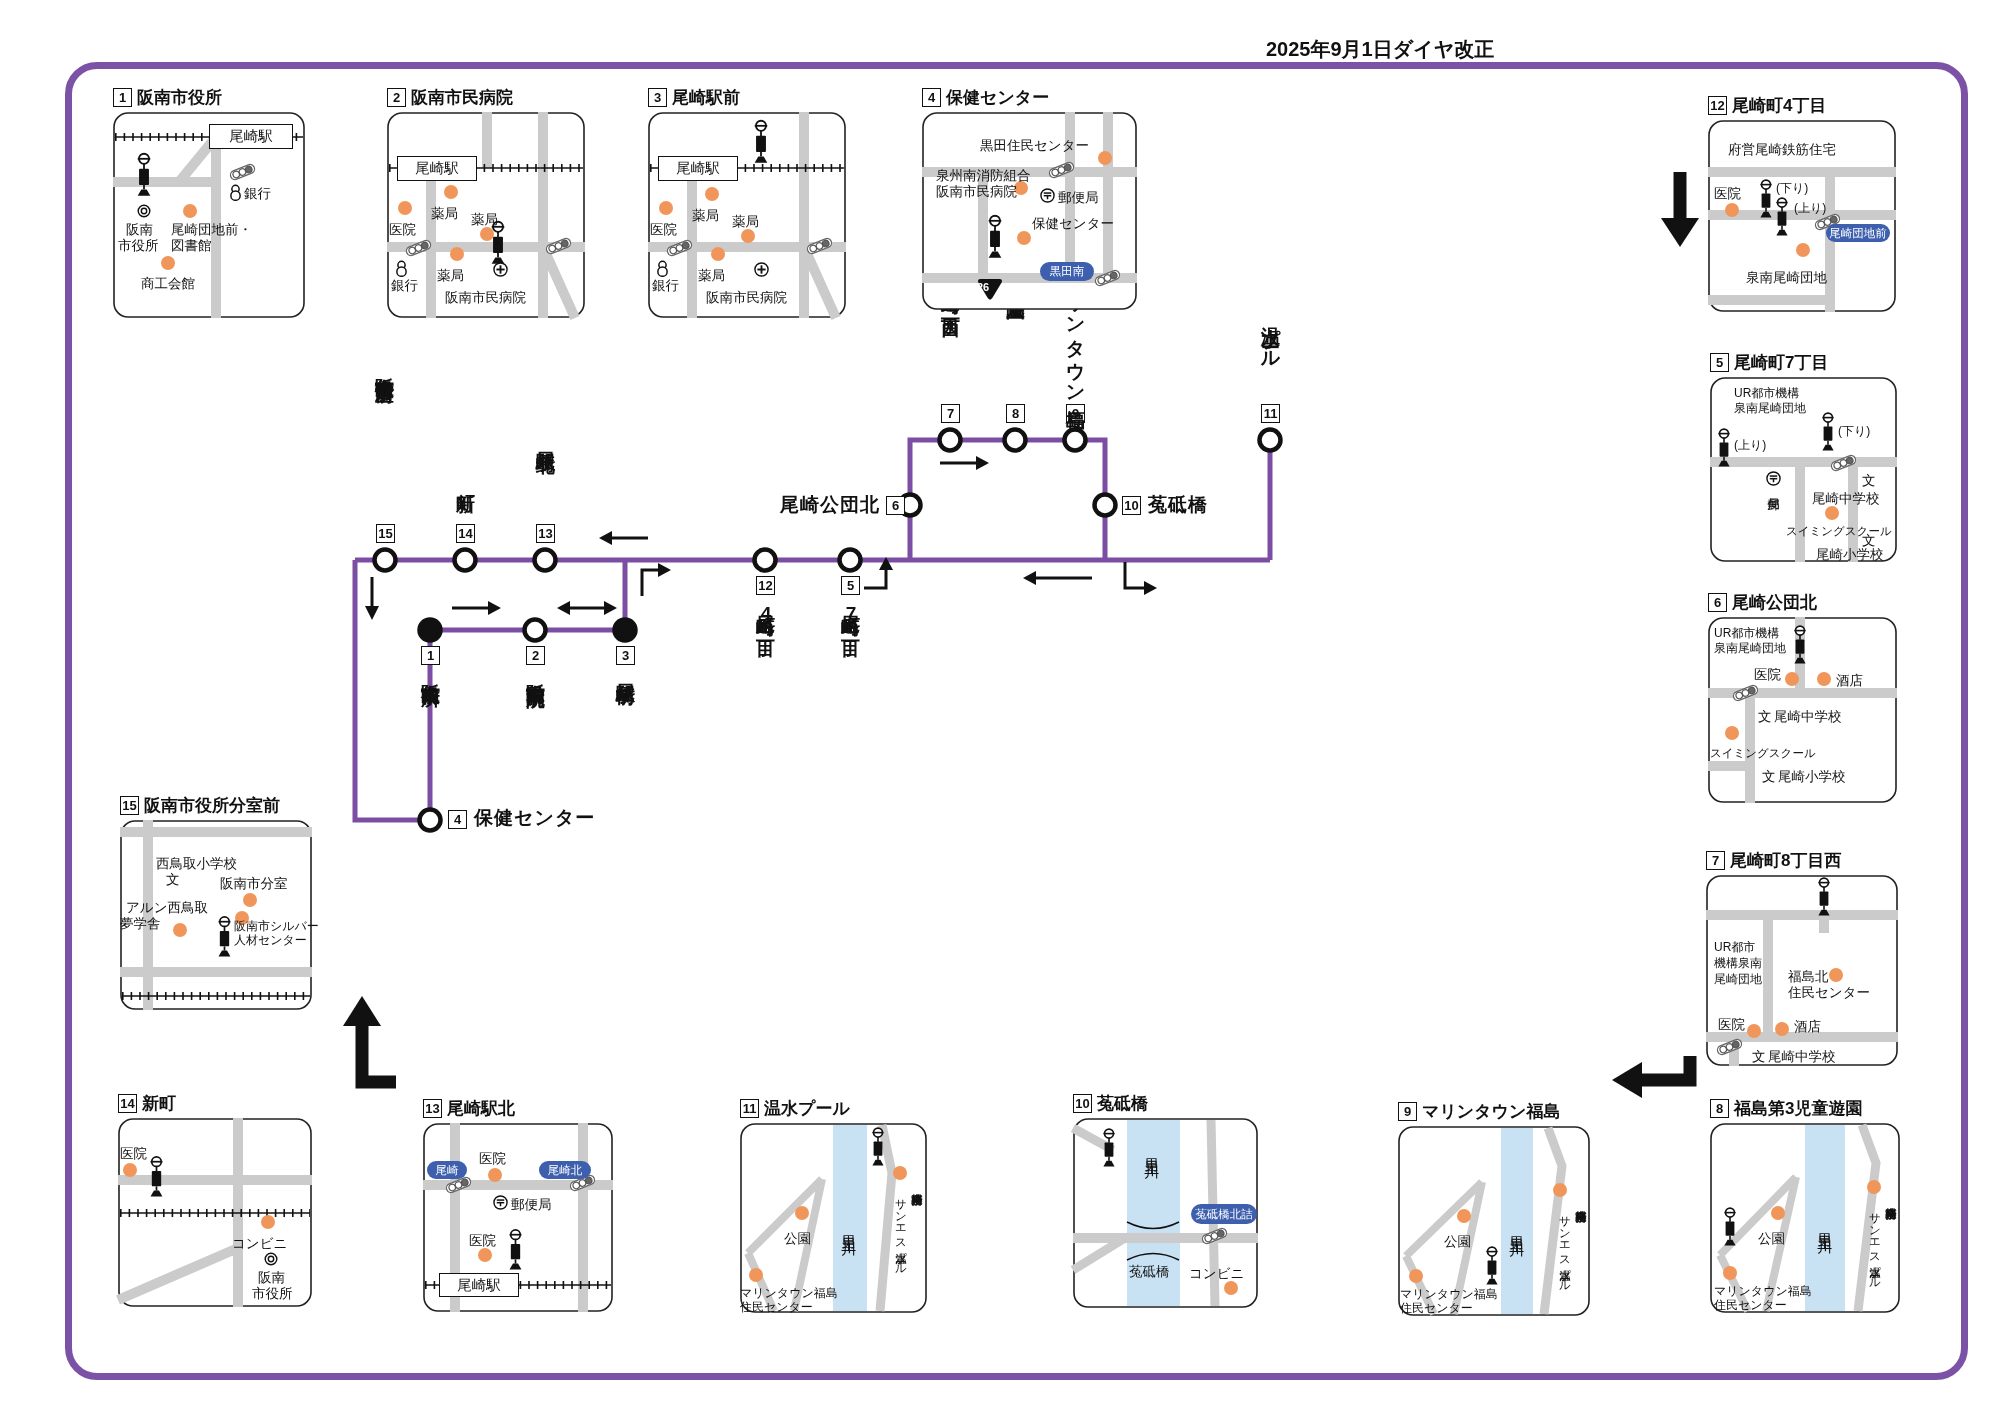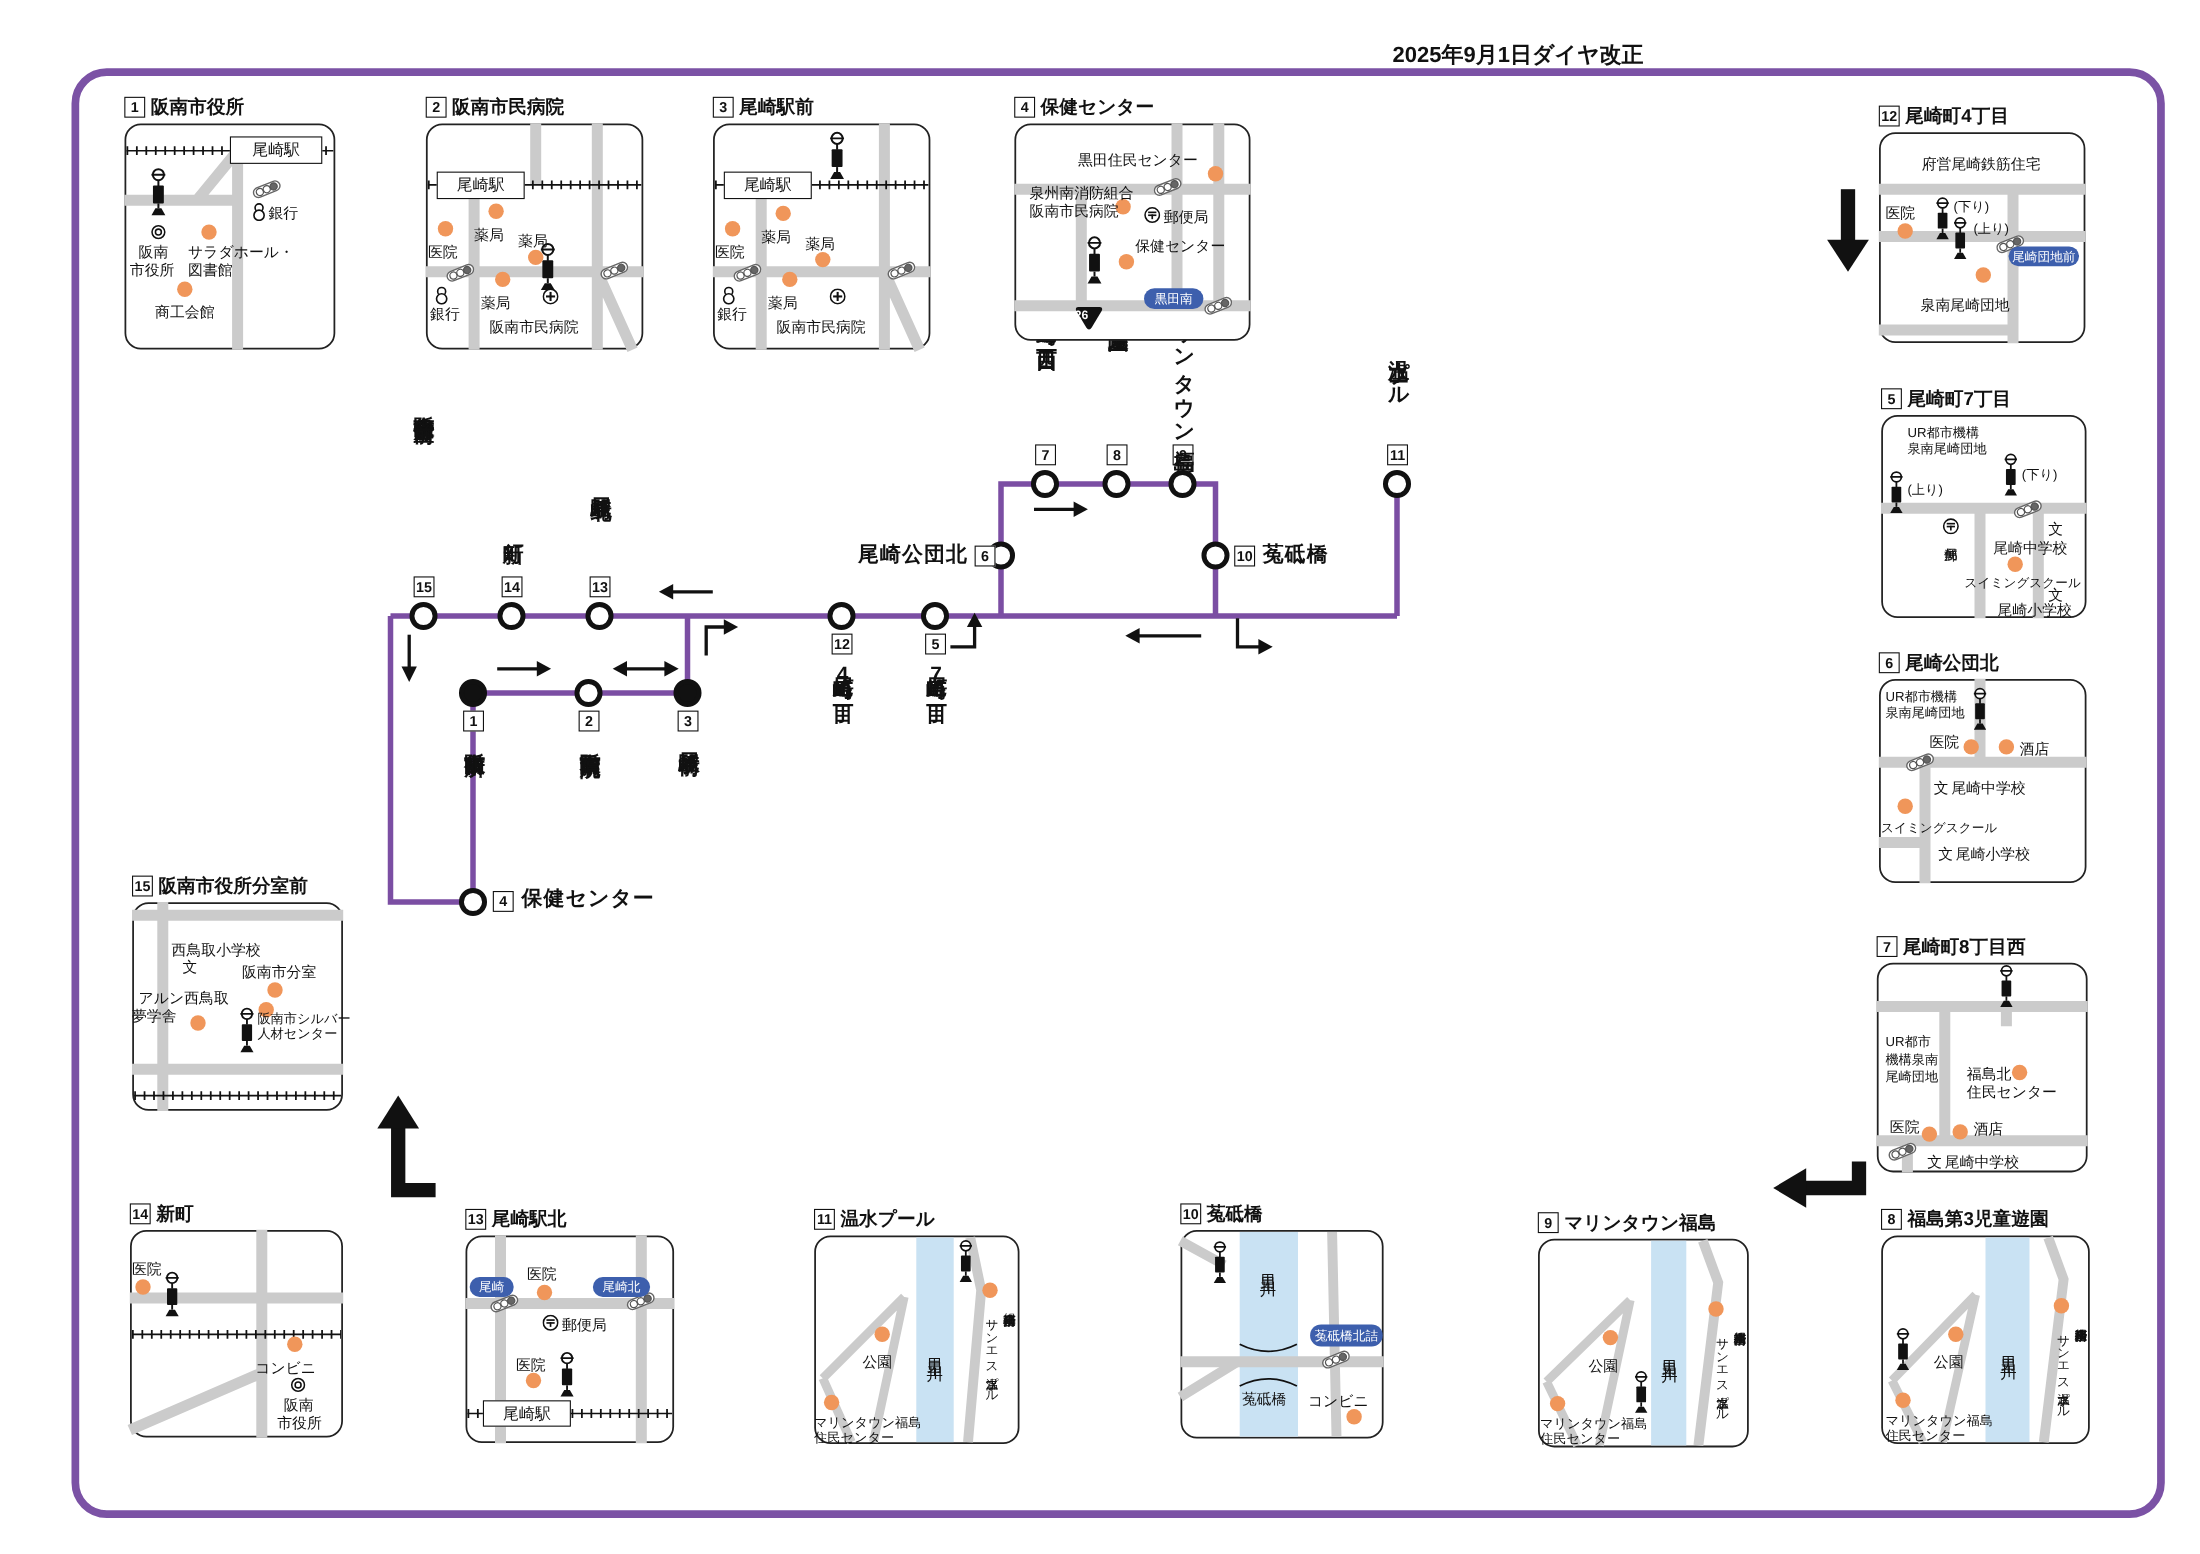--- a/index.html
+++ b/index.html
@@ -191,21 +191,21 @@
       <use href="#sym-sig" x="116" y="50" width="27" height="20"></use>
       <use href="#sym-bank" x="116" y="72" width="13" height="17"></use>
       <use href="#sym-hall" x="24" y="92" width="14" height="14"></use>
       <circle class="poi" cx="77" cy="99" r="7"></circle>
       <circle class="poi" cx="55" cy="151" r="7"></circle>
     </svg>
     <div class="stn" style="left:96px;top:12px;width:84px;height:25px">尾崎駅</div>
     <div class="lb" style="left:131px;top:74px">銀行</div>
     <div class="lb" style="left:13px;top:110px">阪南</div>
     <div class="lb" style="left:5px;top:126px">市役所</div>
-    <div class="lb" style="left:58px;top:110px">サラダホール・</div>
+    <div class="lb" style="left:58px;top:110px">尾崎団地前・</div>
     <div class="lb" style="left:58px;top:126px">図書館</div>
     <div class="lb" style="left:28px;top:164px">商工会館</div>
   </div>
 
   <div class="inset" style="left:387px;top:112px;width:198px;height:206px">
     <div class="ititle" style="left:0;top:-26px">
       <span class="nb">2</span>
       <span>阪南市民病院</span>
     </div>
     <svg width="198" height="206">
@@ -294,21 +294,21 @@
     </div>
     <svg width="188" height="192">
       <rect class="ibox" x="1" y="1" width="186" height="190" rx="14"></rect>
       <path class="road" stroke-width="10" d="M0,52 H188 M0,95 H188 M122,52 V192 M0,180 H122"></path>
       <use href="#sym-bus" x="50" y="58" width="16" height="42"></use>
       <use href="#sym-bus" x="66" y="76" width="16" height="42"></use>
       <use href="#sym-sig" x="106" y="92" width="27" height="20"></use>
       <circle class="poi" cx="24" cy="90" r="7"></circle>
       <circle class="poi" cx="95" cy="130" r="7"></circle>
     </svg>
-    <div class="lb" style="left:39px;top:22px">府営尾崎鉄筋住宅</div>
+    <div class="lb" style="left:20px;top:22px">府営尾崎鉄筋住宅</div>
     <div class="lb" style="left:6px;top:66px">医院</div>
     <div class="lb sm" style="left:68px;top:62px">(下り)</div>
     <div class="lb sm" style="left:86px;top:82px">(上り)</div>
     <div class="bov" style="left:118px;top:104px;width:64px;height:18px">尾崎団地前</div>
     <div class="lb" style="left:38px;top:150px">泉南尾崎団地</div>
   </div>
 
   <div class="inset" style="left:1710px;top:377px;width:187px;height:185px">
     <div class="ititle" style="left:0;top:-26px">
       <span class="nb">5</span>

